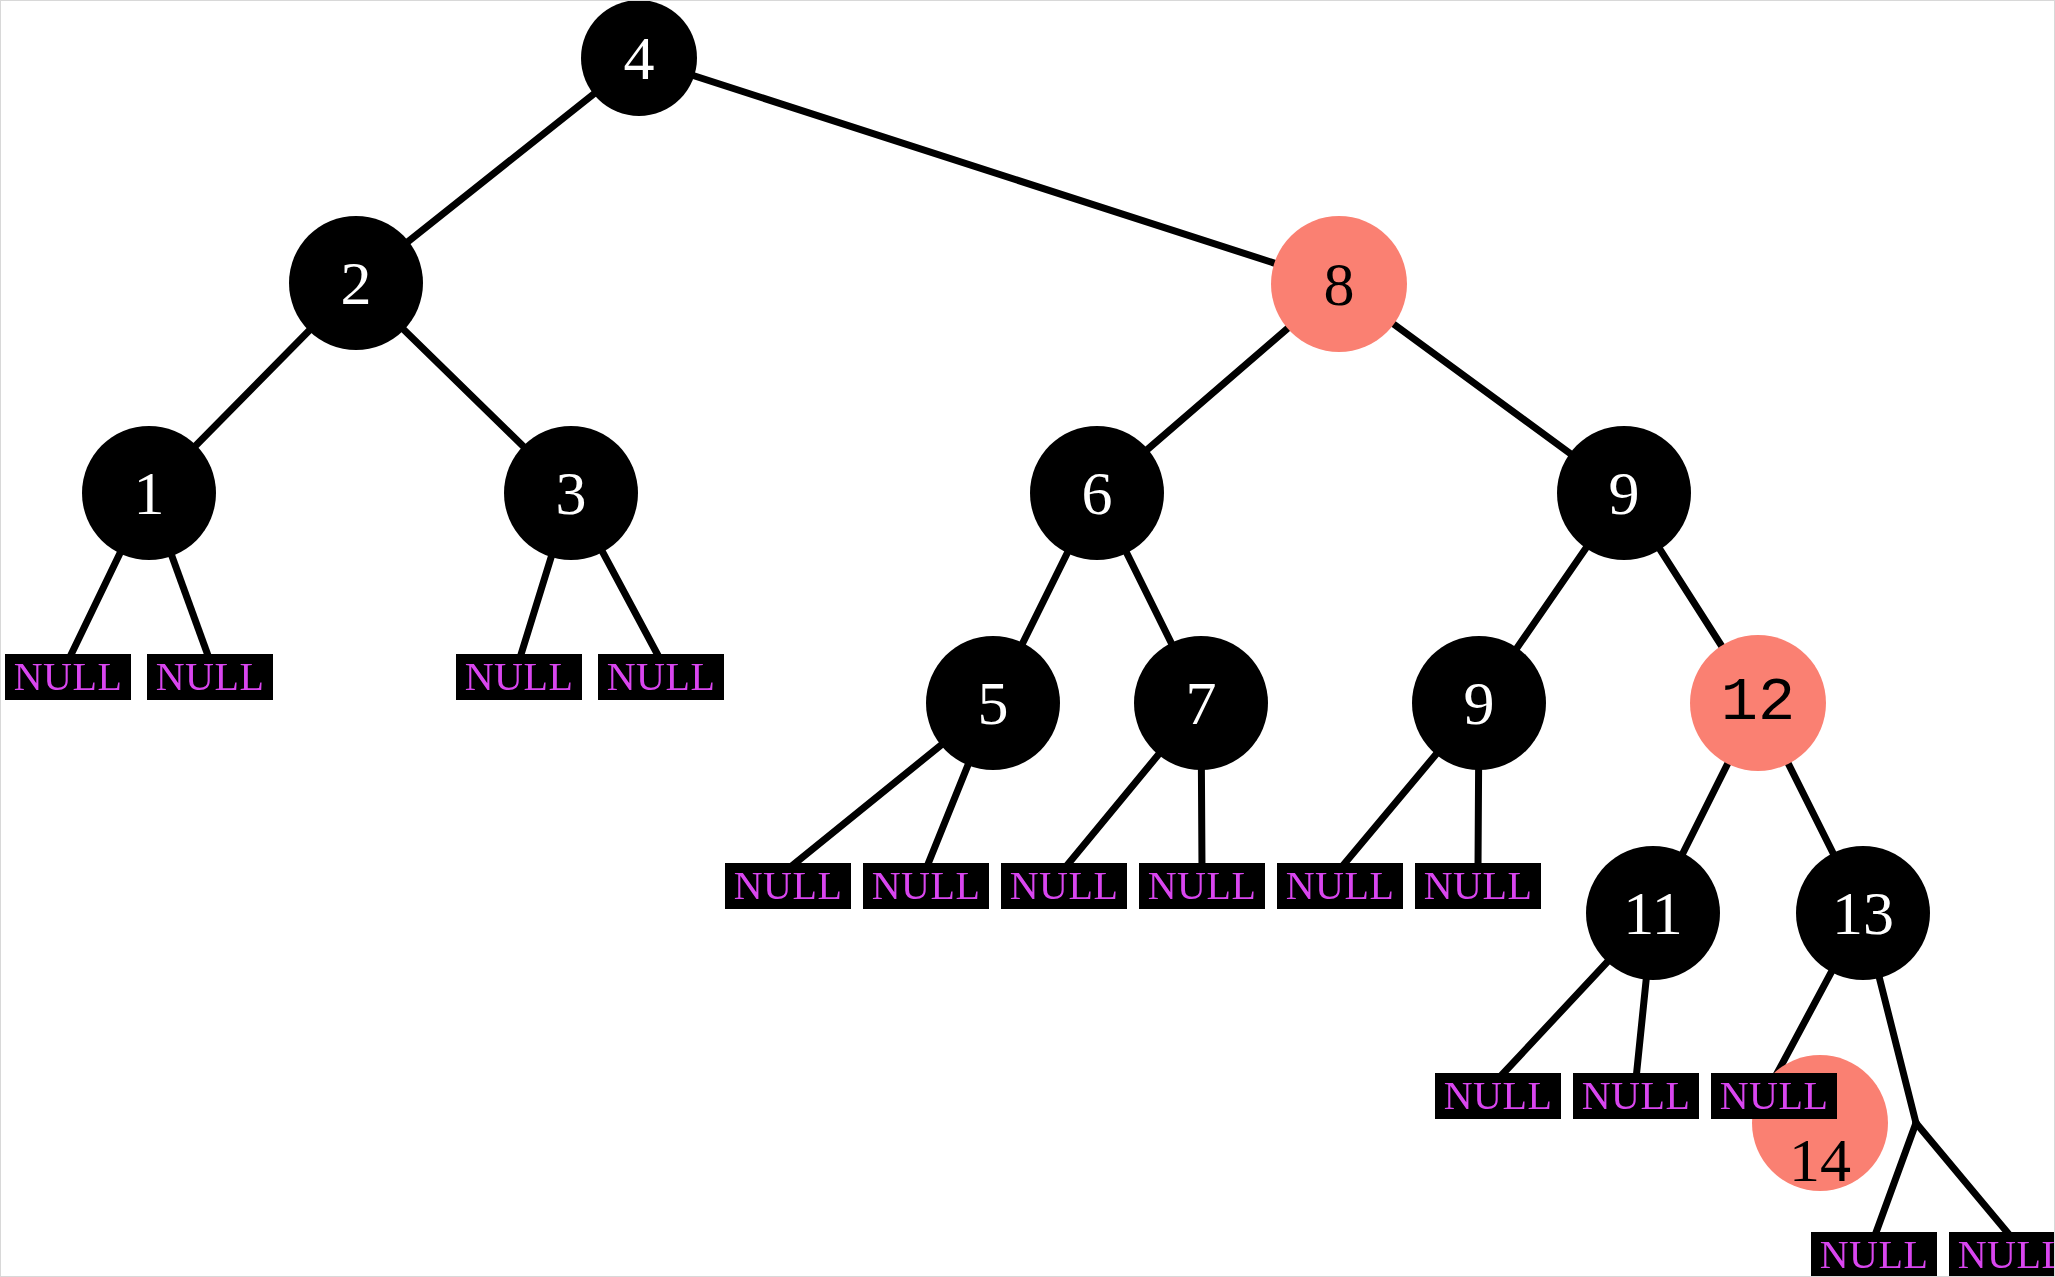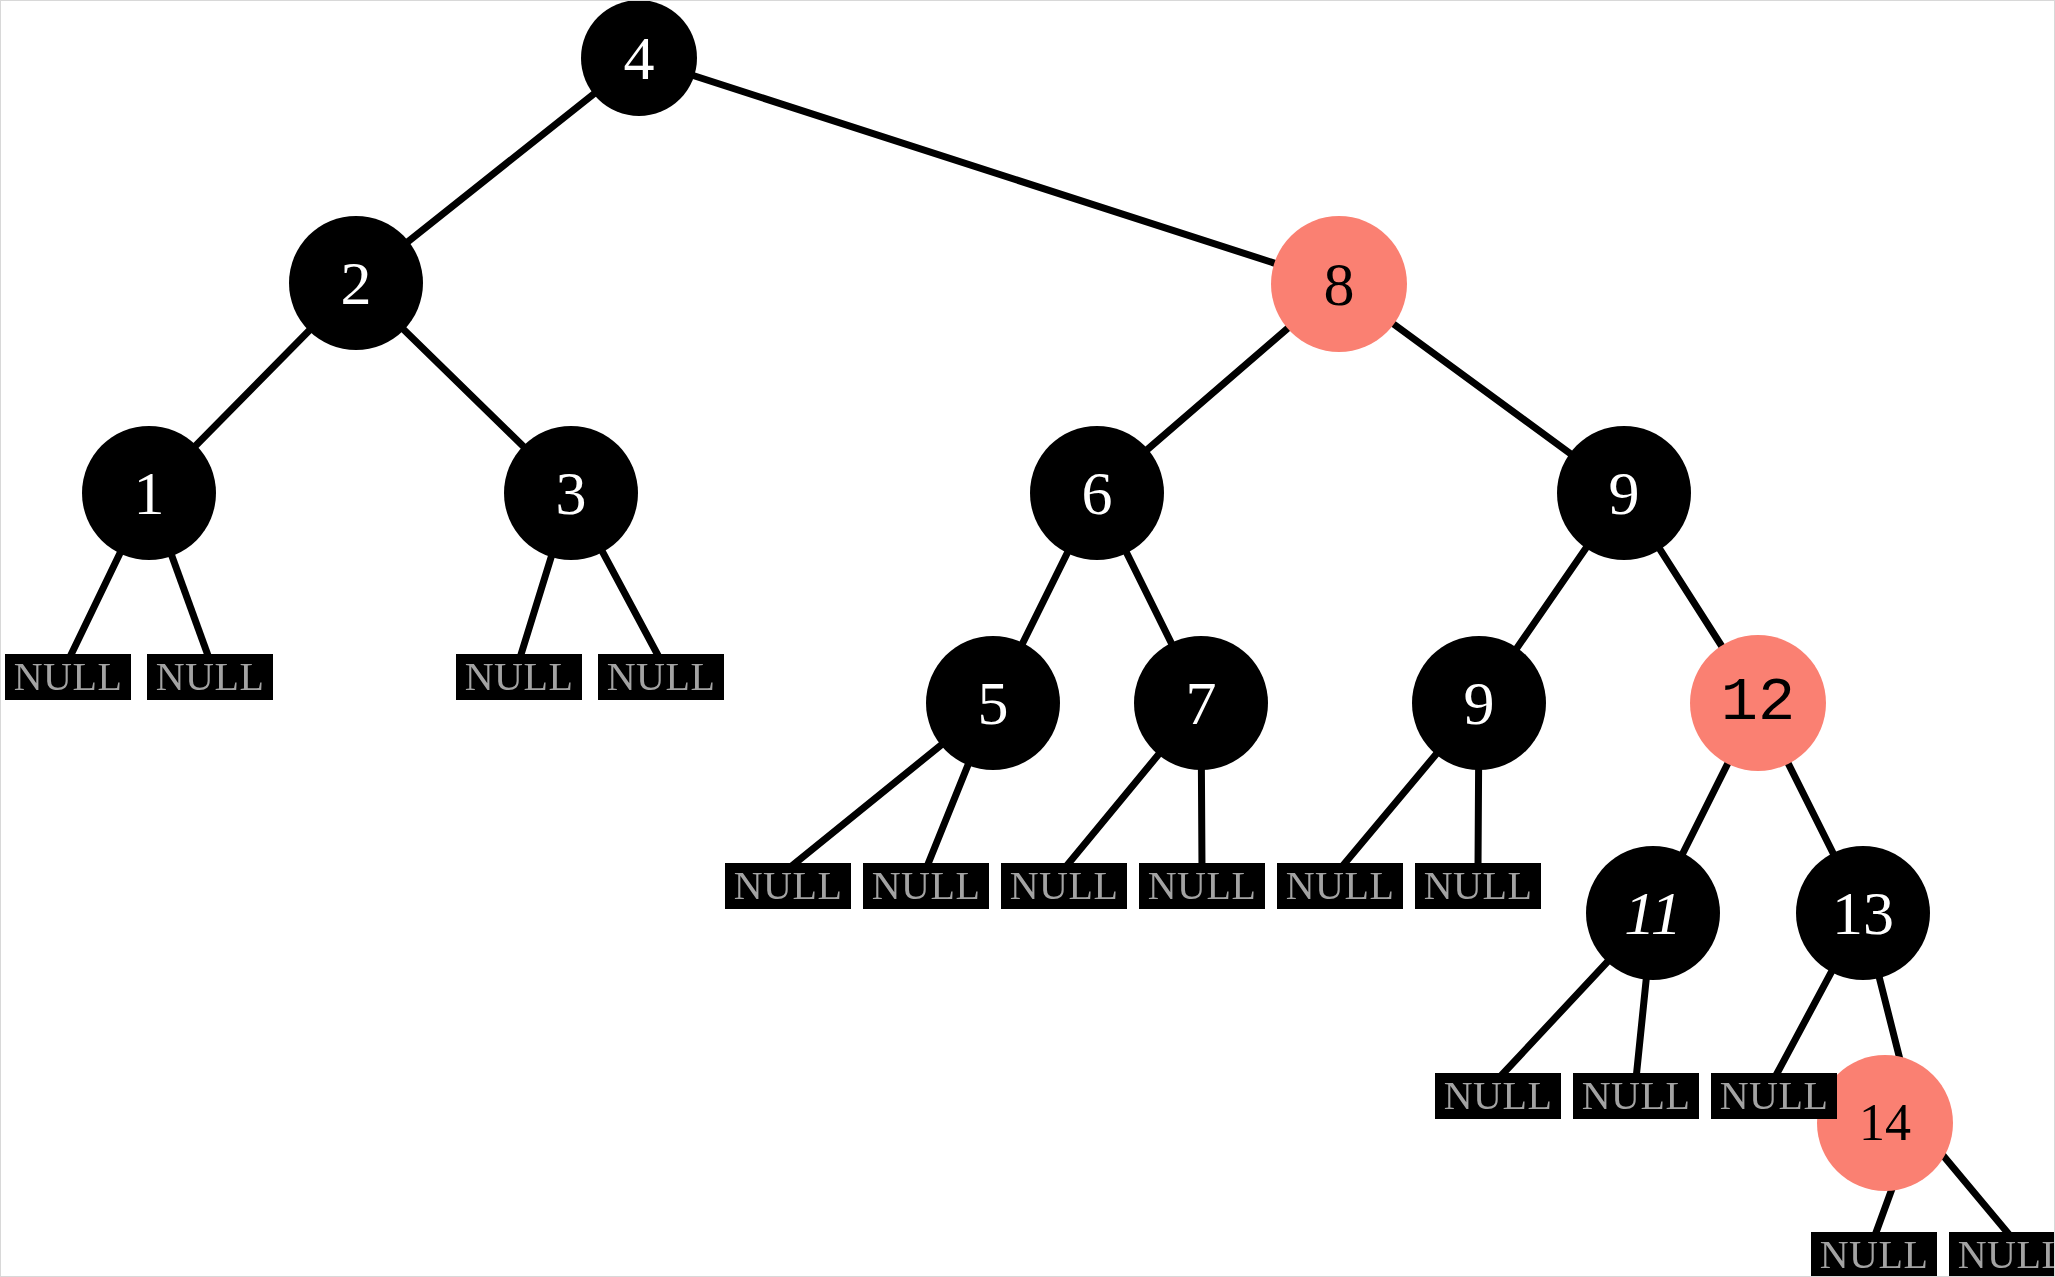--- a/index.html
+++ b/index.html
@@ -38,21 +38,21 @@
     background: #000000;
     color: #ffffff;
   }
   .node-red {
     background: #fa8072;
     color: #000000;
   }
   .nil {
     position: absolute;
     background: #000000;
-    color: #a3a3a3;
+    color: #d946ef;
     display: flex;
     align-items: center;
     justify-content: center;
     line-height: 1;
     user-select: none;
     letter-spacing: 0.5px;
     text-align: center;
   }
 </style>
 </head>
@@ -116,27 +116,27 @@
       </div>
       <div class="node node-black" style="left: 1133px; top: 635px; width: 134px; height: 134px; font-size: 62px;">
         <span>7</span>
       </div>
       <div class="node node-black" style="left: 1411px; top: 635px; width: 134px; height: 134px; font-size: 62px;">
         <span>9</span>
       </div>
       <div class="node node-red" style="left: 1689px; top: 634px; width: 136px; height: 136px; font-size: 62px; font-family: Liberation Mono, monospace;">
         <span>12</span>
       </div>
-      <div class="node node-black" style="left: 1585px; top: 845px; width: 134px; height: 134px; font-size: 62px; font-style: italic;">
+      <div class="node node-black" style="left: 1585px; top: 845px; width: 134px; height: 134px; font-size: 62px;">
         <span>11</span>
       </div>
       <div class="node node-black" style="left: 1795px; top: 845px; width: 134px; height: 134px; font-size: 62px; text-align: center;">
         <span>13</span>
       </div>
-      <div class="node node-red" style="left: 1816px; top: 1054px; width: 136px; height: 136px; font-size: 52px;">
+      <div class="node node-red" style="left: 1751px; top: 1054px; width: 136px; height: 136px; font-size: 62px; align-items: flex-end;">
         <span>14</span>
       </div>
     </div>
   <div id="nils-layer">
       <div class="nil" style="left: 4px; top: 653px; width: 126px; height: 46px; font-size: 40px;">
         <span>NULL</span>
       </div>
       <div class="nil" style="left: 146px; top: 653px; width: 126px; height: 46px; font-size: 40px;">
         <span>NULL</span>
       </div>

